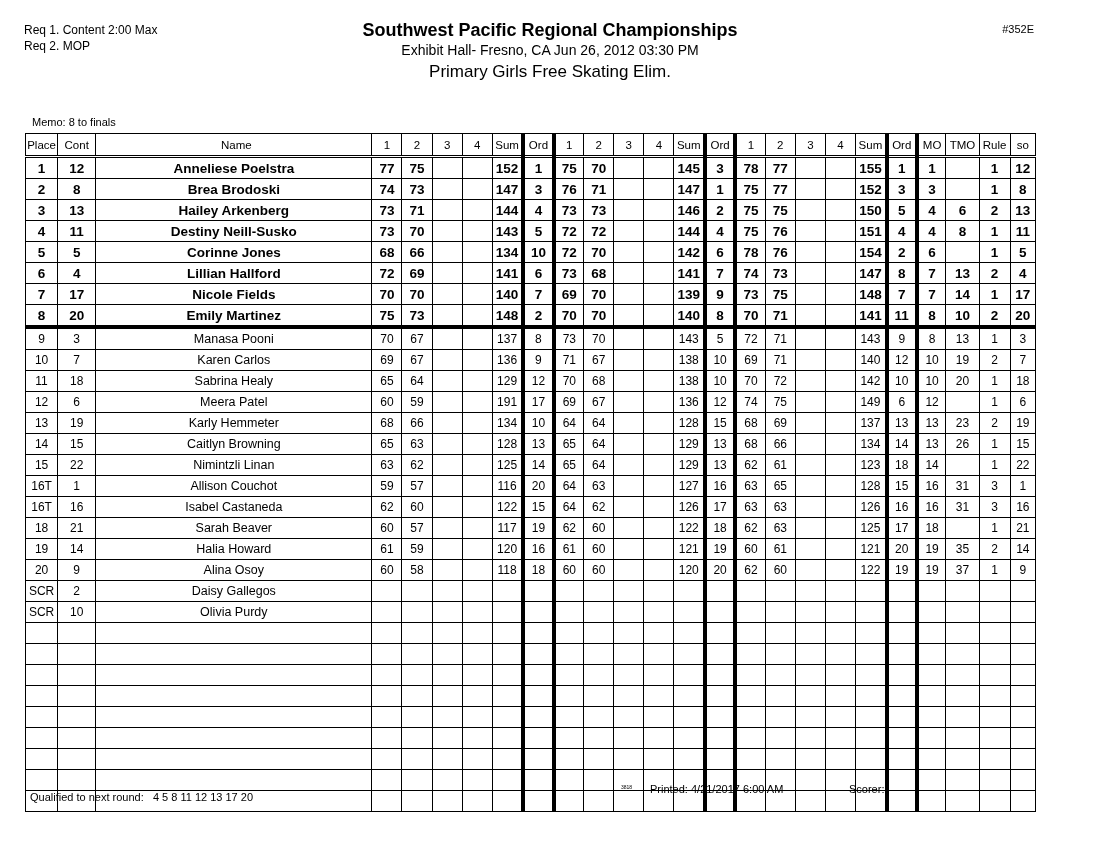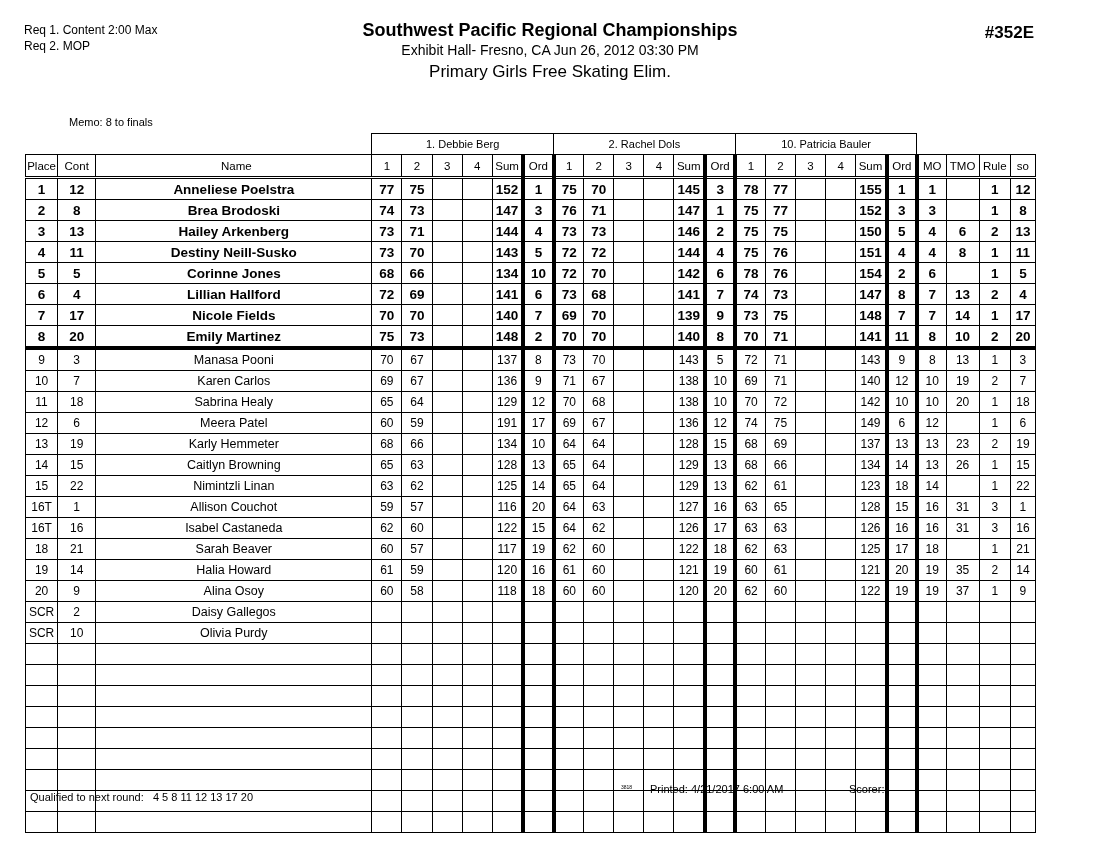--- a/index.html
+++ b/index.html
@@ -26,21 +26,20 @@
     white-space: nowrap;
   }
   .req-line { display: block; }
 
   .memo {
     position: absolute;
     left: 32px;
     top: 116px;
     font-size: 11px;
     white-space: nowrap;
-    margin-left: 37px;
   }
 
   
   .header-block {
     position: absolute;
     left: 0;
     top: 20px;
     width: 1100px;
     text-align: center;
   }
@@ -61,22 +60,22 @@
   }
   .evt-report {
     font-size: 15px;
     line-height: 23px;
   }
 
   .event-number {
     position: absolute;
     right: 66px;
     top: 23px;
-    font-size: 17px;
-    font-weight: bold;
+    font-size: 11px;
+    font-weight: normal;
   }
 
   
   .sheet {
     position: absolute;
     left: 25px;
     top: 133px;
     width: 1011px;
   }
 
@@ -181,27 +180,20 @@
         <col style="width:30px">
         <col style="width:30px">
       <col style="width:31px">
         <col style="width:30px">
       <col style="width:29px">
         <col style="width:33px">
         <col style="width:31px">
         <col style="width:25px">
     </colgroup>
     <tbody id="grid-body">
-        <tr>
-          <td class="band-empty" colspan="3"></td>
-          <td class="band-name" colspan="6">1.  Debbie Berg</td>
-          <td class="band-name" colspan="6">2.  Rachel Dols</td>
-          <td class="band-name" colspan="6">10.  Patricia Bauler</td>
-          <td class="band-empty" colspan="4"></td>
-        </tr>
         <tr class="colhead">
           <td class="dbl-b">Place</td>
           <td class="dbl-b">Cont</td>
           <td class="lbl-left dbl-b">Name</td>
           <td class="dbl-b">1</td>
           <td class="dbl-b">2</td>
           <td class="dbl-b">3</td>
           <td class="dbl-b">4</td>
           <td class="dbl-b">Sum</td>
           <td class="dbl-b tk-l tk-r">Ord</td>

